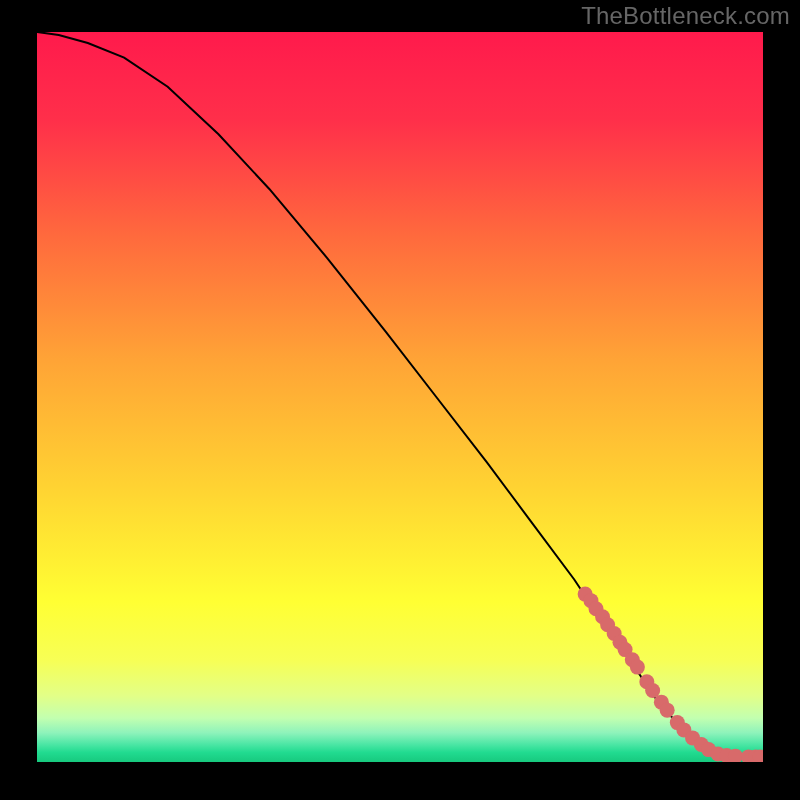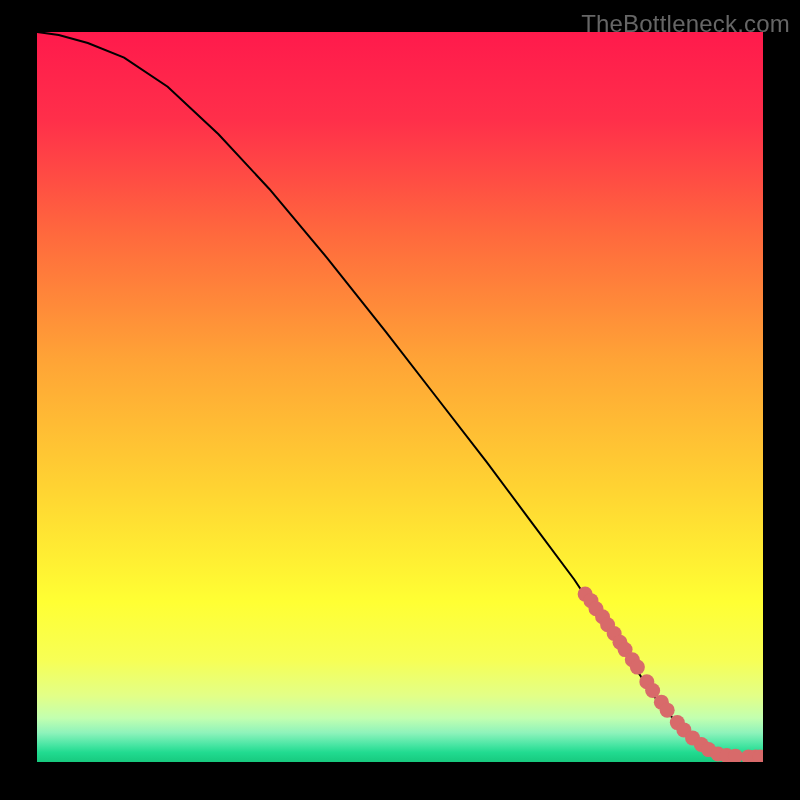--- a/index.html
+++ b/index.html
@@ -12,21 +12,21 @@
     font-family: Arial, Helvetica, sans-serif;
   }
   .frame {
     position: relative;
     width: 800px;
     height: 800px;
     background: #000;
   }
   .watermark {
     position: absolute;
-    top: 10px;
+    top: 2px;
     right: 10px;
     color: #666666;
     font-size: 24px;
     font-weight: 500;
     letter-spacing: 0.2px;
     user-select: none;
   }
   .plot {
     position: absolute;
     left: 37px;

